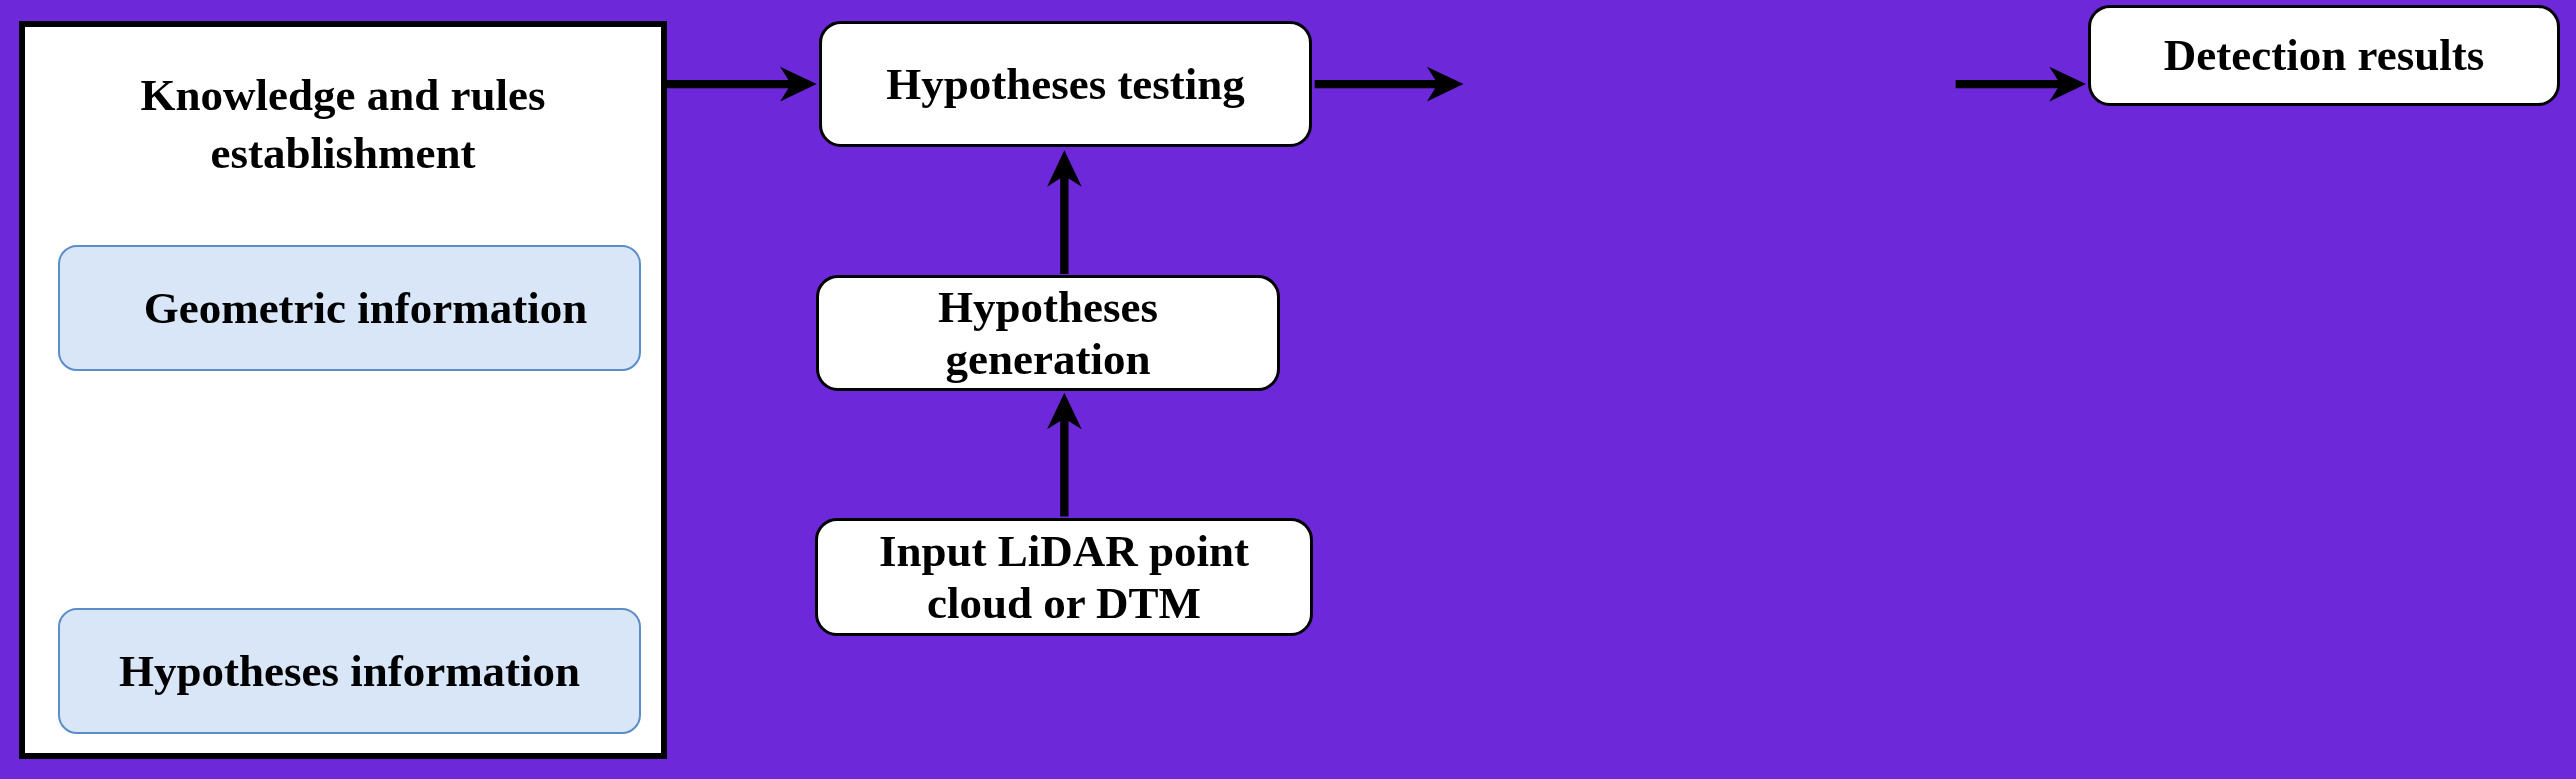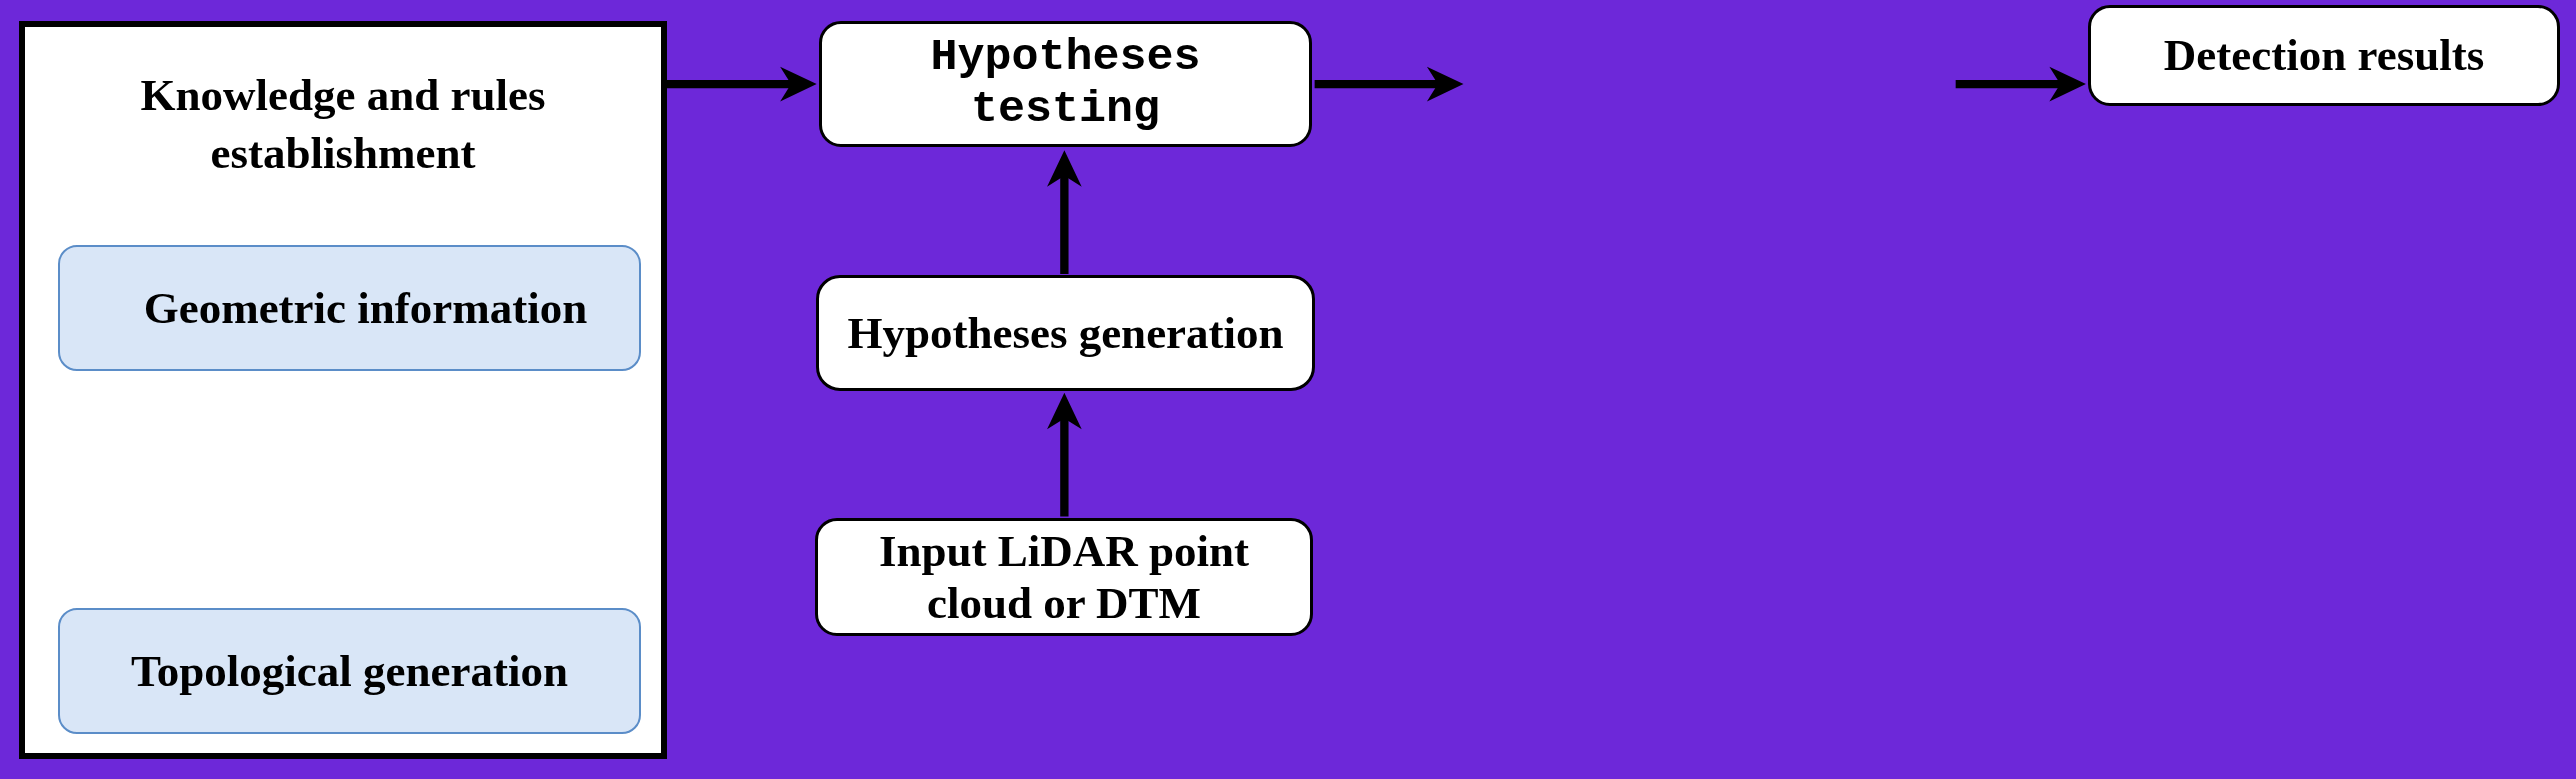--- a/index.html
+++ b/index.html
@@ -47,24 +47,24 @@
     background:#ffffff;
     border:3.9px solid #000000;
     border-radius:22px;
     box-sizing:border-box;
     display:flex;align-items:center;justify-content:center;
     font-weight:bold;font-size:45px;
     text-align:center;
     line-height:1.16;
   }
   .node .inner{display:inline-block;padding:0 13px;}
-  .node-testing   {left:819px;top:21px; width:493px;height:126px;font-family:Liberation Mono, monospace;}
+  .node-testing   {left:819px;top:21px; width:493px;height:126px;}
   .node-post      {left:1465px;top:20.5px; width:488px;height:126px;}
   .node-detect    {left:2088px;top:5px; width:472px;height:101px;align-items:center;}
-  .node-generation{left:816px;top:275px;width:499px;height:116px;border-radius:24px;}
+  .node-generation{left:816px;top:275px;width:464px;height:116px;}
   .node-input     {left:815px;top:518px;width:498px;height:118px;}
   .node-input .inner{max-width:411px;}
 </style>
 </head>
 <body>
 
 <div id="stage">
 
   <svg id="edges" viewBox="0 0 4013 1214" xmlns="http://www.w3.org/2000/svg">
     <g stroke="#000000" fill="#000000">
@@ -90,21 +90,21 @@
   </svg>
 
   <div class="panel">
     <div class="panel-title">
       <span class="inner">Knowledge and rules establishment</span>
     </div>
     <div class="info-box info-blue info-geometric">
       <span>Geometric information</span>
     </div>
     <div class="info-box info-blue info-topological">
-      <span>Topological generation</span>
+      <span>Hypotheses information</span>
     </div>
   </div>
 
   <div class="node node-testing">
     <span class="inner">Hypotheses testing</span>
   </div>
 
 
   <div class="node node-detect">
     <span class="inner">Detection results</span>

